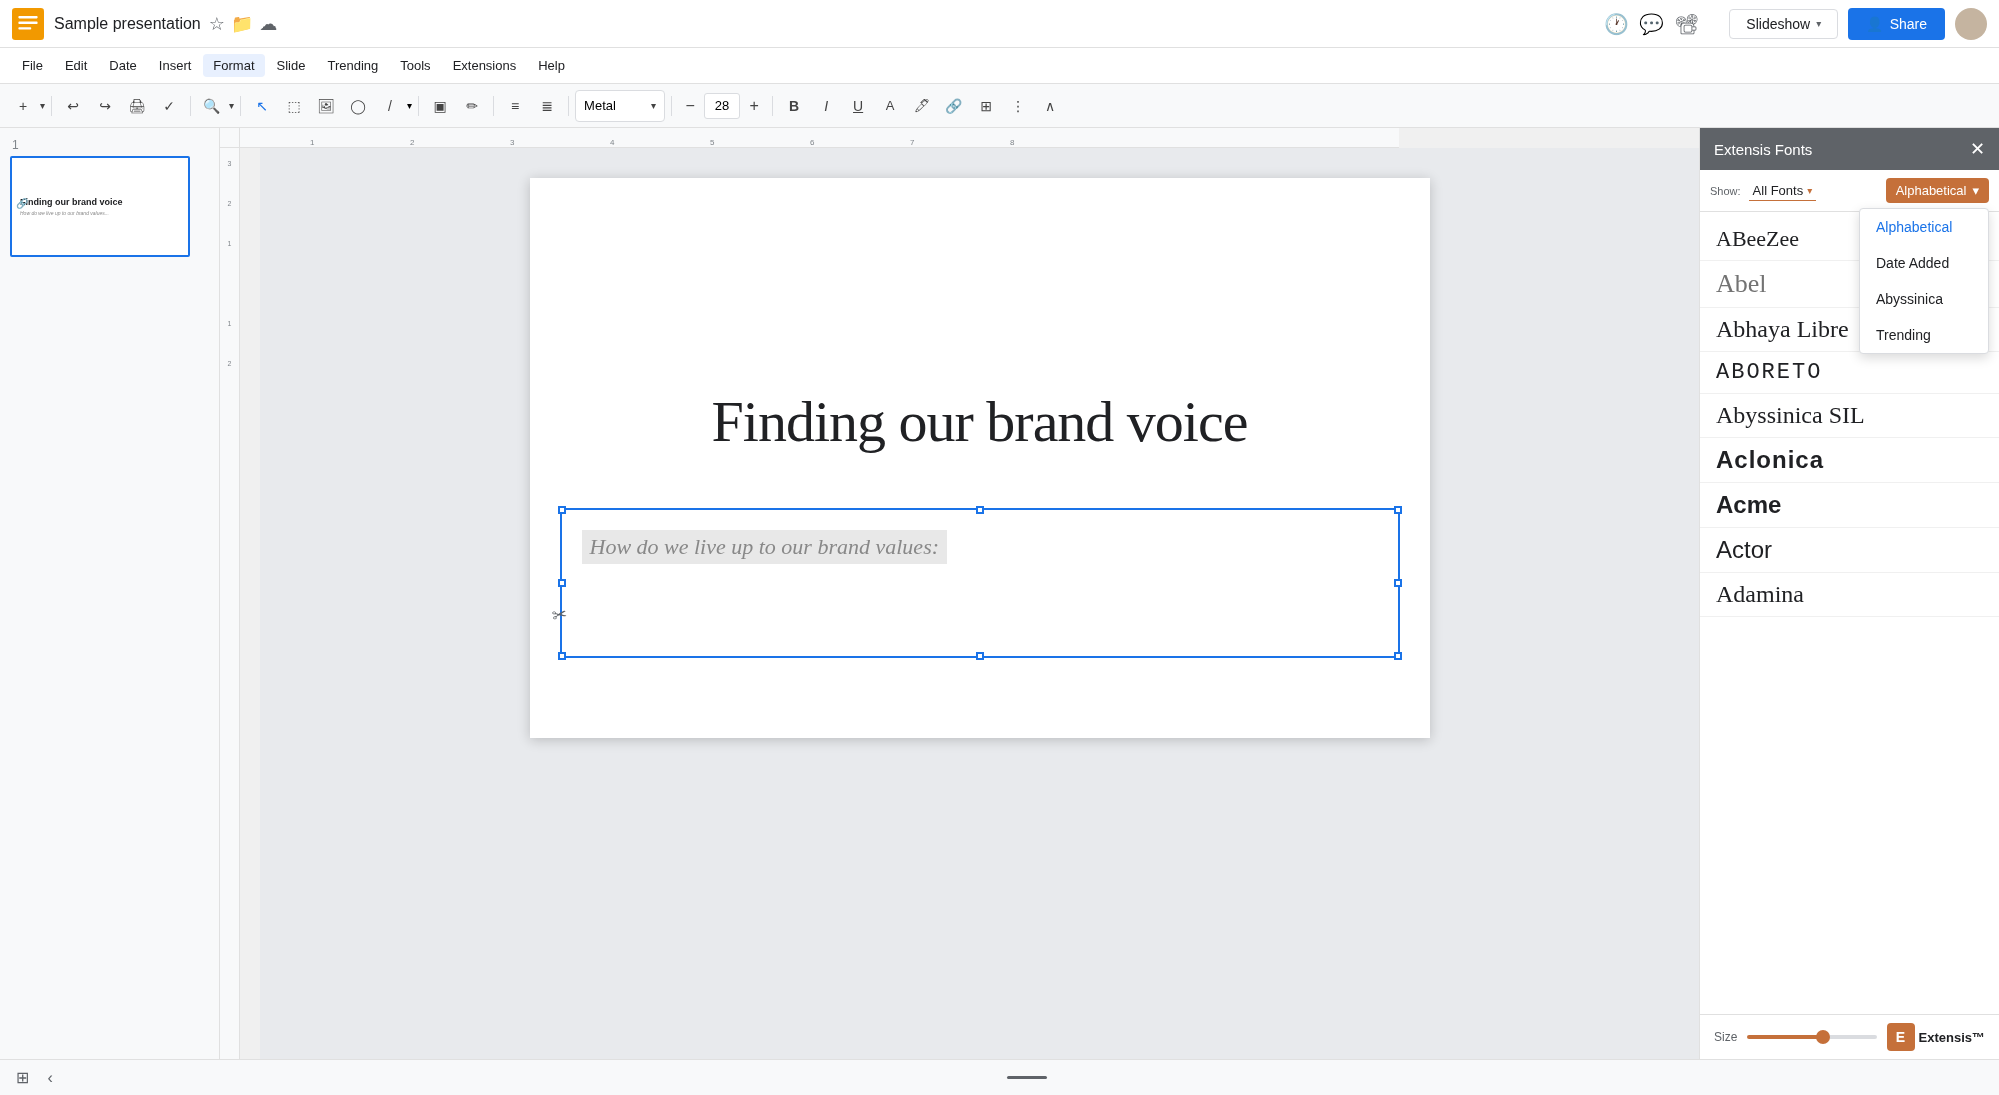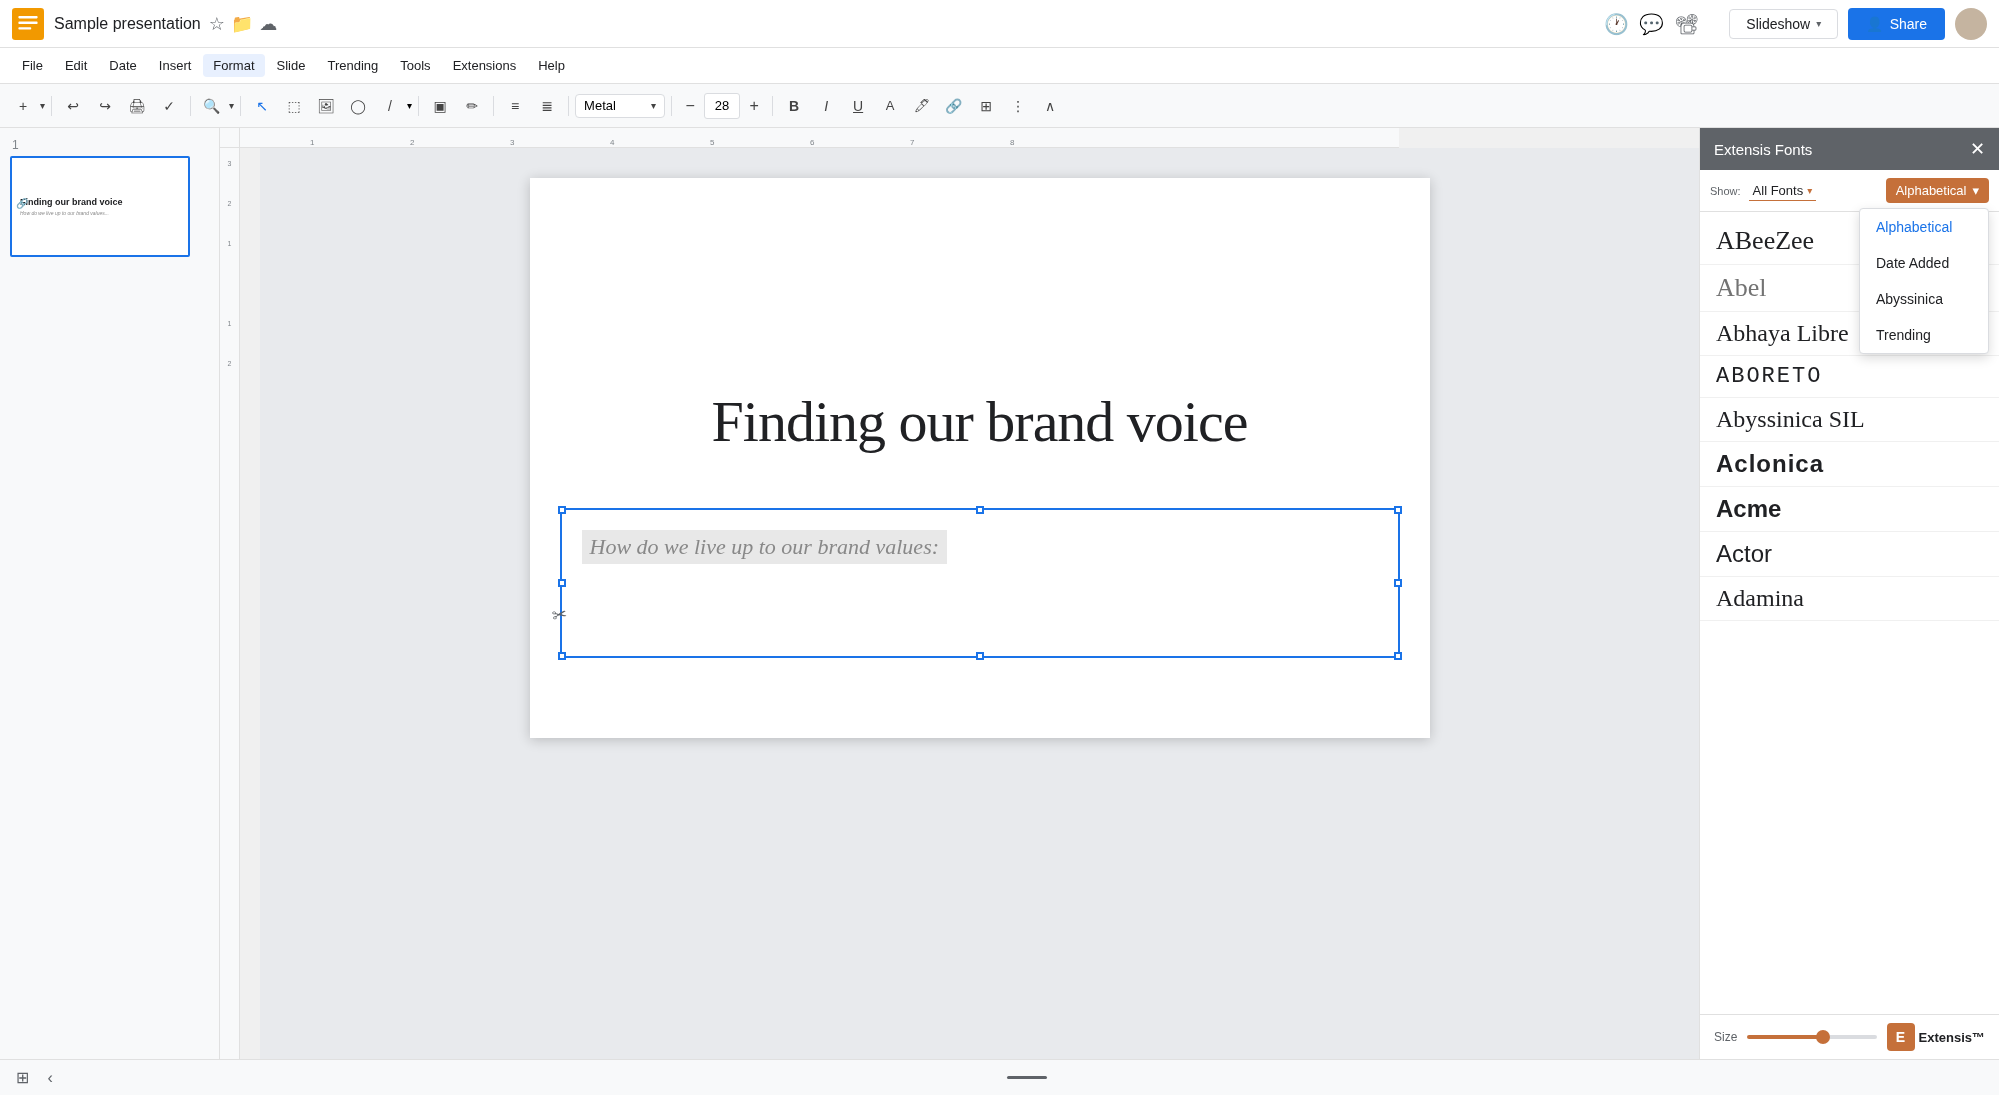--- a/index.html
+++ b/index.html
@@ -41,21 +41,21 @@
       display: flex; align-items: center; background: #f8f9fa; padding: 4px 8px; height: 44px;
       border-bottom: 1px solid #e0e0e0; flex-shrink: 0; gap: 2px;
     }
     .toolbar-btn {
       width: 30px; height: 30px; display: flex; align-items: center; justify-content: center;
       border: none; background: transparent; cursor: pointer; border-radius: 4px; font-size: 14px; color: #444;
     }
     .toolbar-separator { width: 1px; height: 20px; background: #dadce0; margin: 0 4px; }
     .font-selector {
       display: flex; align-items: center; border: 1px solid #dadce0; border-radius: 4px;
-      padding: 2px 8px; background: #fff; height: 24px; min-width: 90px; cursor: pointer; font-size: 13px;
+      padding: 2px 8px; background: #fff; height: 32px; min-width: 90px; cursor: pointer; font-size: 13px;
     }
     .font-size-control {
       display: flex; align-items: center; gap: 2px;
     }
     .font-size-btn { width: 24px; height: 24px; border: none; background: transparent; cursor: pointer; font-size: 16px; color: #444; display: flex; align-items: center; justify-content: center; }
     .font-size-input {
       width: 36px; height: 26px; border: 1px solid #dadce0; border-radius: 3px; text-align: center; font-size: 13px;
     }
 
     
@@ -171,21 +171,21 @@
     .sort-option {
       padding: 10px 16px; font-size: 14px; color: #202124; cursor: pointer;
     }
     .sort-option.selected { color: #1a73e8; }
 
     .fonts-list { flex: 1; overflow-y: auto; padding: 6px 0; }
     .font-list-item {
       padding: 8px 16px; cursor: pointer; border-bottom: 1px solid #f0f0f0;
     }
 
-    .font-name-abeezee { font-family: serif; font-size: 26px; color: #202124; }
+    .font-name-abeezee { font-family: serif; font-size: 22px; color: #202124; }
     .font-name-abel { font-family: serif; font-size: 26px; color: #737373; font-weight: 300; }
     .font-name-abhaya { font-family: serif; font-size: 24px; color: #202124; }
     .font-name-aboreto { font-family: 'Courier New', monospace; font-size: 22px; color: #202124; letter-spacing: 2px; font-variant: small-caps; }
     .font-name-abril { font-family: Georgia, serif; font-size: 24px; color: #202124; font-weight: 900; }
     .font-name-abyssinica { font-family: serif; font-size: 24px; color: #202124; }
     .font-name-aclonica { font-family: sans-serif; font-size: 24px; color: #202124; font-weight: 700; letter-spacing: 1px; }
     .font-name-acme { font-family: Impact, sans-serif; font-size: 24px; color: #202124; font-weight: 700; }
     .font-name-actor { font-family: sans-serif; font-size: 24px; color: #202124; text-align: center; }
     .font-name-adamina { font-family: Georgia, serif; font-size: 24px; color: #202124; }
 

